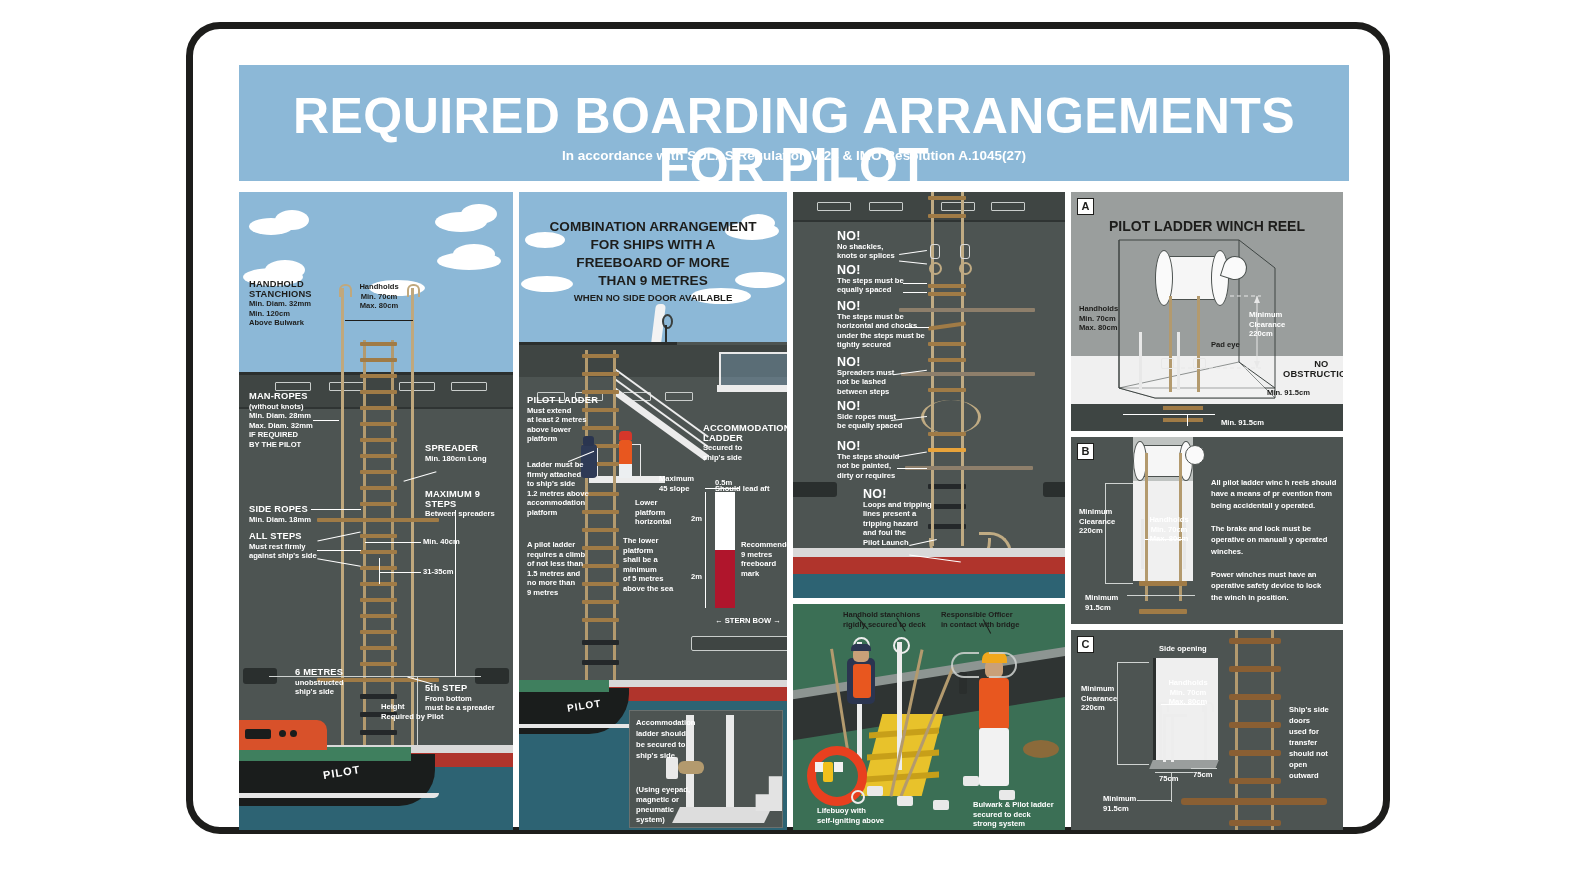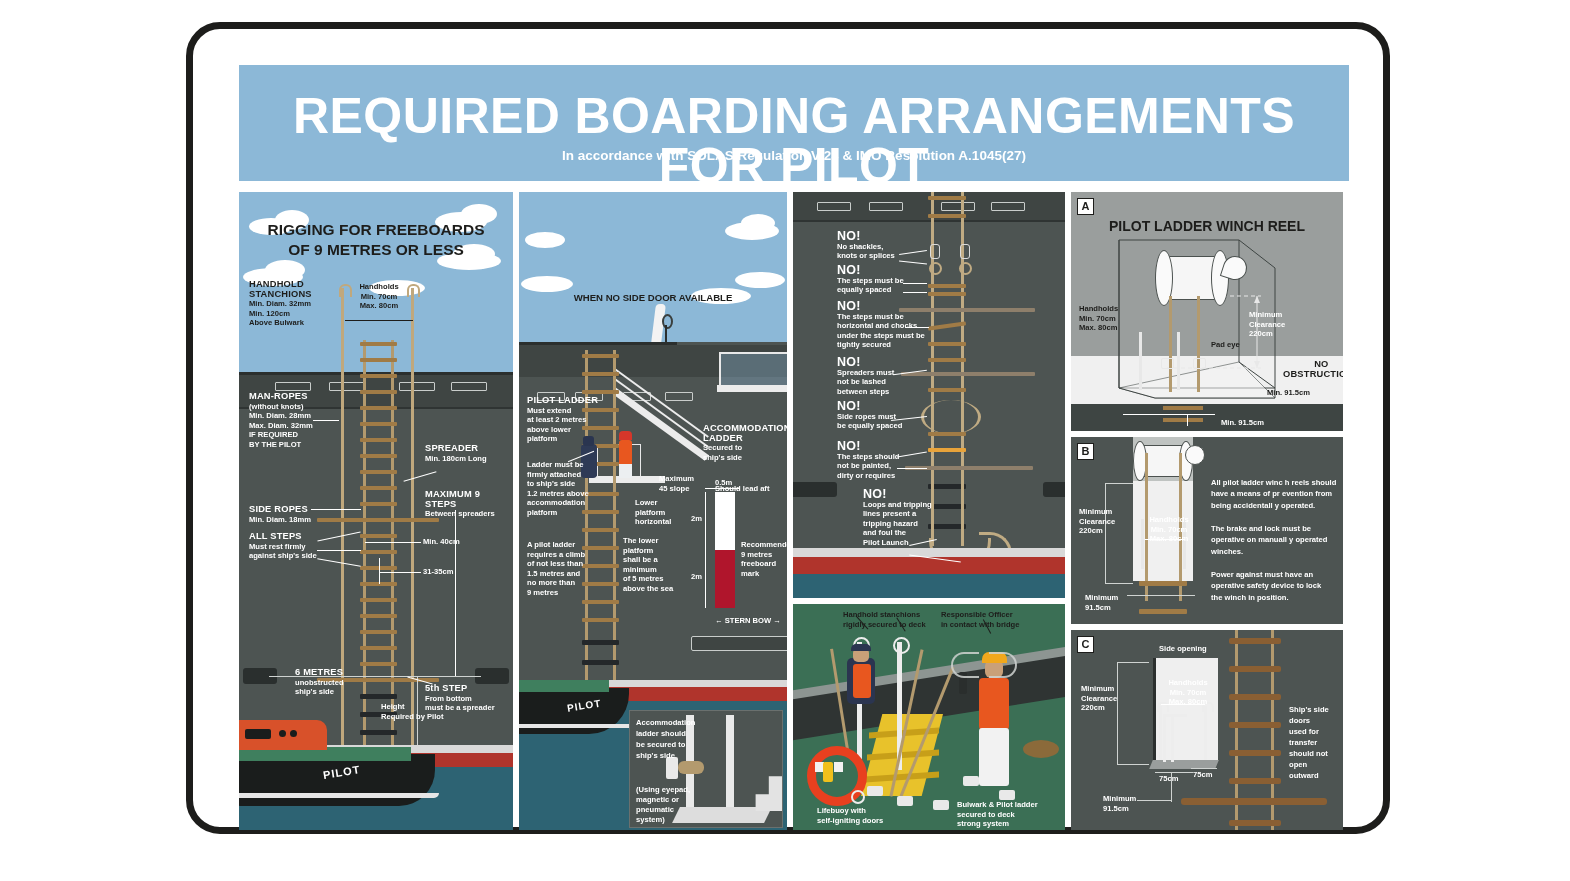--- a/index.html
+++ b/index.html
@@ -76,24 +76,20 @@
       <div class="cloud" style="left:10px;top:26px;width:44px;height:17px"></div>
       <div class="cloud" style="left:36px;top:18px;width:34px;height:20px"></div>
       <div class="cloud" style="left:196px;top:20px;width:52px;height:20px"></div>
       <div class="cloud" style="left:222px;top:12px;width:36px;height:20px"></div>
       <div class="cloud" style="left:4px;top:76px;width:60px;height:18px"></div>
       <div class="cloud" style="left:26px;top:68px;width:40px;height:20px"></div>
       <div class="cloud" style="left:198px;top:60px;width:64px;height:18px"></div>
       <div class="cloud" style="left:214px;top:52px;width:42px;height:20px"></div>
       <div class="cloud" style="left:130px;top:88px;width:56px;height:16px"></div>
 
-      <div class="ttl" style="left:0;right:0;top:28px;font-size:15.5px;line-height:20px">
-        <span>RIGGING FOR FREEBOARDS</span><br>
-        <span>OF 9 METRES OR LESS</span>
-      </div>
 
       <div class="hull" style="top:180px;height:458px"></div>
       <div class="deckline" style="top:180px;height:3px;background:#2b2f2e"></div>
       <div class="hull-dk" style="top:183px;height:32px"></div>
       <div class="deckline" style="top:215px"></div>
       <div class="port" style="left:36px;top:190px;width:34px"></div>
       <div class="port" style="left:90px;top:190px;width:34px"></div>
       <div class="port" style="left:160px;top:190px;width:34px"></div>
       <div class="port" style="left:212px;top:190px;width:34px"></div>
 
@@ -227,20 +223,26 @@
 
     <div class="panel" id="p2">
       <div class="sky" style="height:190px"></div>
       <div class="cloud" style="left:6px;top:40px;width:40px;height:16px"></div>
       <div class="cloud" style="left:206px;top:30px;width:54px;height:18px"></div>
       <div class="cloud" style="left:222px;top:22px;width:34px;height:18px"></div>
       <div class="cloud" style="left:2px;top:84px;width:52px;height:16px"></div>
       <div class="cloud" style="left:216px;top:80px;width:50px;height:16px"></div>
       <div class="cloud" style="left:172px;top:96px;width:60px;height:16px"></div>
 
+      <div class="ttl" style="left:0;right:0;top:26px;font-size:13.6px;line-height:18px">
+        <span>COMBINATION ARRANGEMENT</span><br>
+        <span>FOR SHIPS WITH A</span><br>
+        <span>FREEBOARD OF MORE</span><br>
+        <span>THAN 9 METRES</span>
+      </div>
       <div class="ttl" style="left:0;right:0;top:100px;font-size:9.6px">WHEN NO SIDE DOOR AVAILABLE</div>
 
       <div style="position:absolute;left:134px;top:112px;width:10px;height:48px;background:#f3f3f3;border-radius:4px 4px 0 0;transform:skewX(-7deg)"></div>
       <div style="position:absolute;left:143px;top:122px;width:7px;height:11px;border:2px solid #3a3f3e;border-radius:50%"></div>
       <div style="position:absolute;left:146px;top:133px;width:1.6px;height:130px;background:#2a2e2d"></div>
       <div style="position:absolute;left:142px;top:168px;width:8px;height:12px;background:#777d7b"></div>
 
       <div class="hull" style="top:150px;height:488px"></div>
       <div style="position:absolute;left:0;top:150px;width:158px;height:3px;background:#2b2f2e"></div>
       <div style="position:absolute;left:158px;top:168px;width:114px;height:3px;background:#2b2f2e"></div>
@@ -542,23 +544,23 @@
       <div class="lbl dk" style="left:50px;top:6px;color:#1d1d1b">
         <span>Handhold stanchions</span><br>
         <span>rigidly secured to deck</span>
       </div>
       <div class="lbl dk" style="left:148px;top:6px;color:#1d1d1b">
         <span>Responsible Officer</span><br>
         <span>in contact with bridge</span>
       </div>
       <div class="lbl" style="left:24px;top:202px">
         <span>Lifebuoy with</span><br>
-        <span>self-igniting doors</span>
-      </div>
-      <div class="lbl" style="left:164px;top:196px">
+        <span>self-igniting above</span>
+      </div>
+      <div class="lbl" style="left:180px;top:196px">
         <span>Bulwark &amp; Pilot ladder</span><br>
         <span>secured to deck</span><br>
         <span>strong system</span>
       </div>
       <div style="position:absolute;left:60px;top:18px;width:18px;height:1px;background:#1d1d1b;transform:rotate(48deg)"></div>
       <div style="position:absolute;left:100px;top:20px;width:16px;height:1px;background:#1d1d1b;transform:rotate(58deg)"></div>
       <div style="position:absolute;left:186px;top:22px;width:16px;height:1px;background:#1d1d1b;transform:rotate(62deg)"></div>
     </div>
 
     <div class="panel" id="p5">
@@ -669,21 +671,21 @@
         <span>All pilot ladder winc h reels should</span><br>
         <span>have a means of pr evention from</span><br>
         <span>being accidentall y operated.</span>
       </div>
       <div class="lbl" style="left:140px;top:86px;line-height:11.4px">
         <span>The brake and lock must be</span><br>
         <span>operative on manuall y operated</span><br>
         <span>winches.</span>
       </div>
       <div class="lbl" style="left:140px;top:132px;line-height:11.4px">
-        <span>Power against must have an</span><br>
+        <span>Power winches must have an</span><br>
         <span>operative safety device to lock</span><br>
         <span>the winch in position.</span>
       </div>
     </div>
 
     <div class="panel" id="p7">
       <div class="badge" style="left:6px;top:6px">C</div>
       <div class="lbl" style="left:88px;top:14px">Side opening</div>
 
       <div style="position:absolute;left:82px;top:28px;width:62px;height:104px;background:#efefef;border-left:3px solid #2b2f2e"></div>

